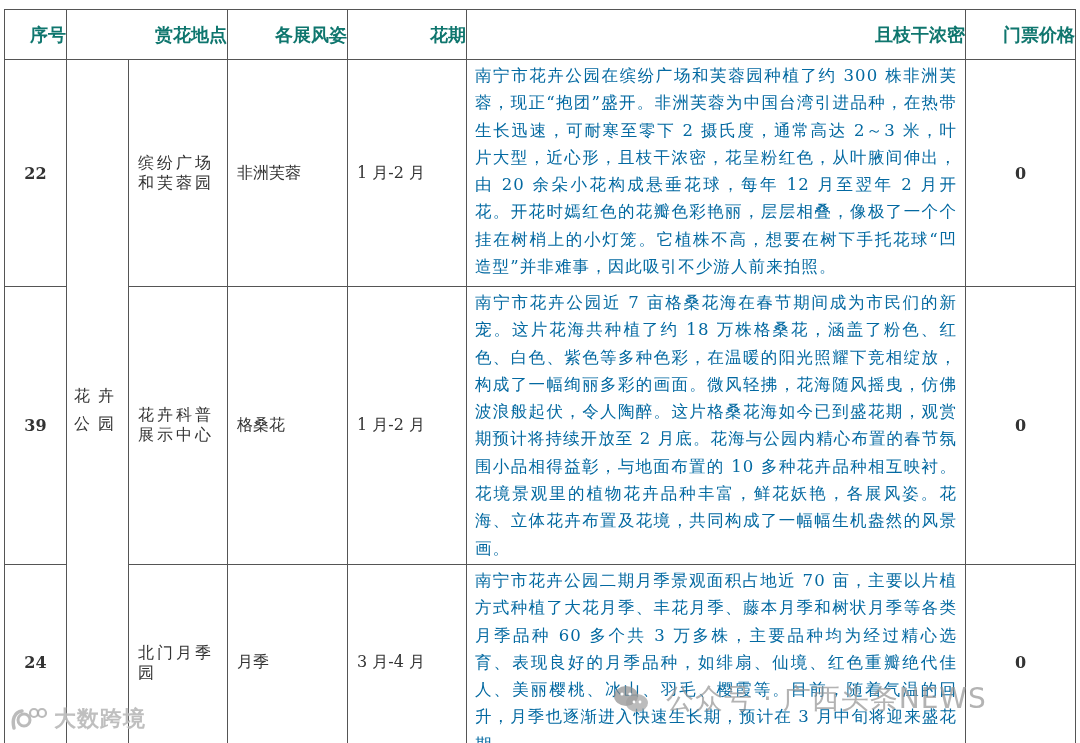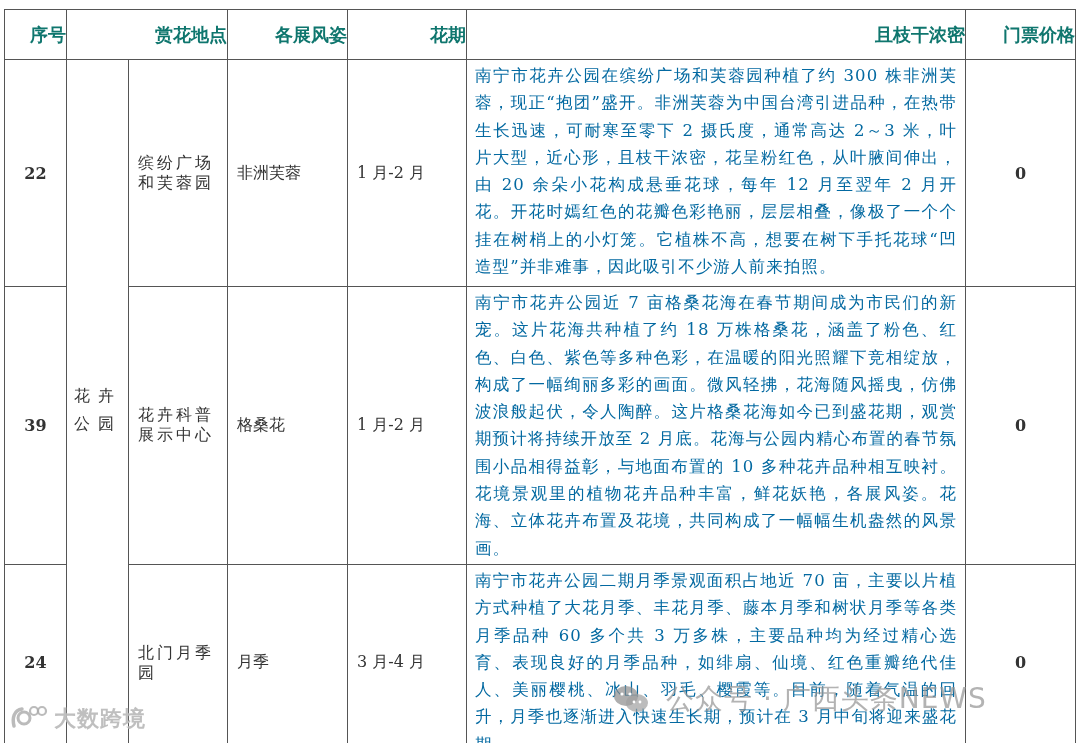--- a/index.html
+++ b/index.html
@@ -58,20 +58,21 @@
       color: #0369a1;
     }
     tr.r22 td { height: 222px; }
     tr.r23 td { height: 262px; }
     tr.r24 td { height: 185px; }
     .watermark-left {
       position: absolute;
       left: 10px;
       top: 704px;
       display: flex;
+      align-items: center;
       gap: 6px;
       color: rgba(170,170,170,0.75);
       font-family: "DejaVu Sans", sans-serif;
       font-size: 22px;
       font-weight: bold;
       letter-spacing: 1px;
       text-shadow: 0 0 1px rgba(255,255,255,0.8);
     }
     .wm-logo {
       width: 38px;

